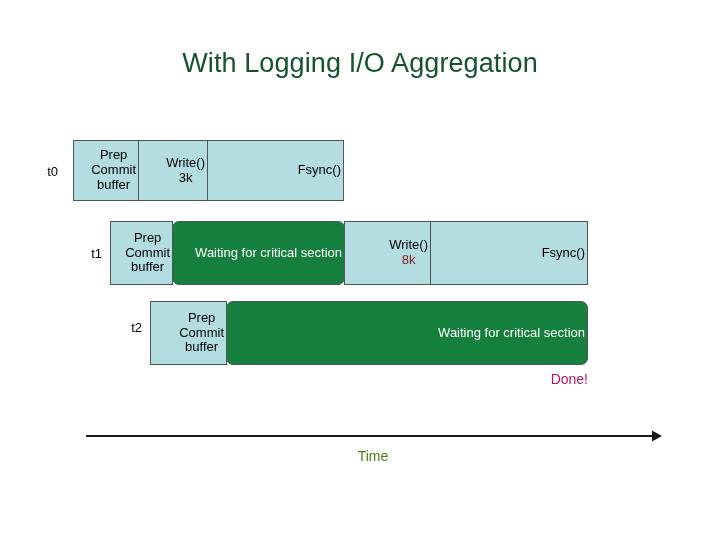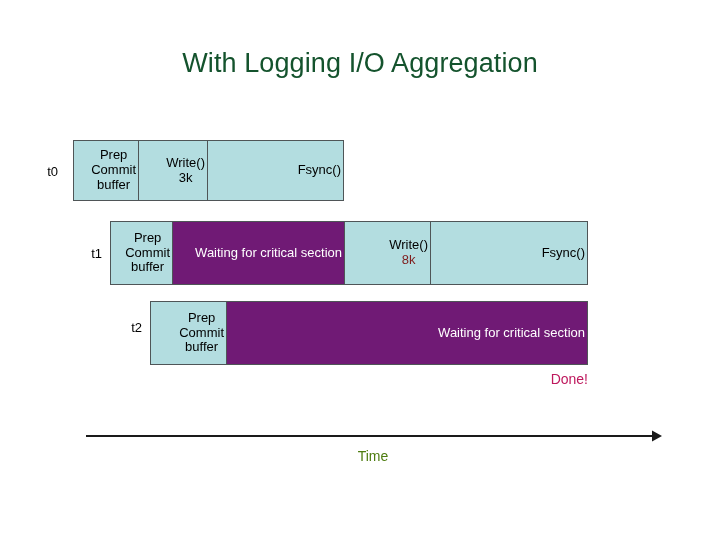--- a/index.html
+++ b/index.html
@@ -60,22 +60,23 @@
     overflow: hidden;
   }
   .seg + .seg {
     margin-left: -1px;
   }
   .seg-blue {
     background: #b3dde0;
     color: #000000;
   }
   .seg-gray {
-    background: #701a75;
+    background: #15803d;
     color: #ffffff;
+    border-radius: 7px;
   }
   .seg-lines {
     display: block;
   }
   .seg-lines span {
     display: block;
   }
   .sub-red {
     color: #7f1d1d;
   }

